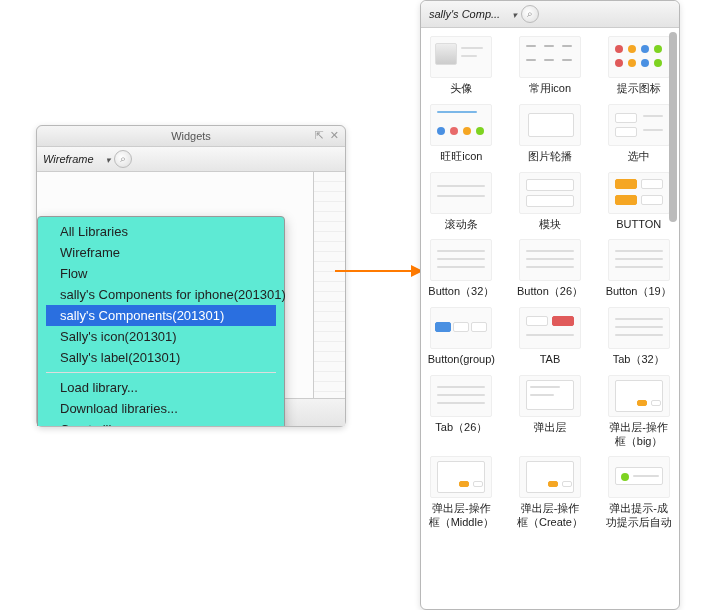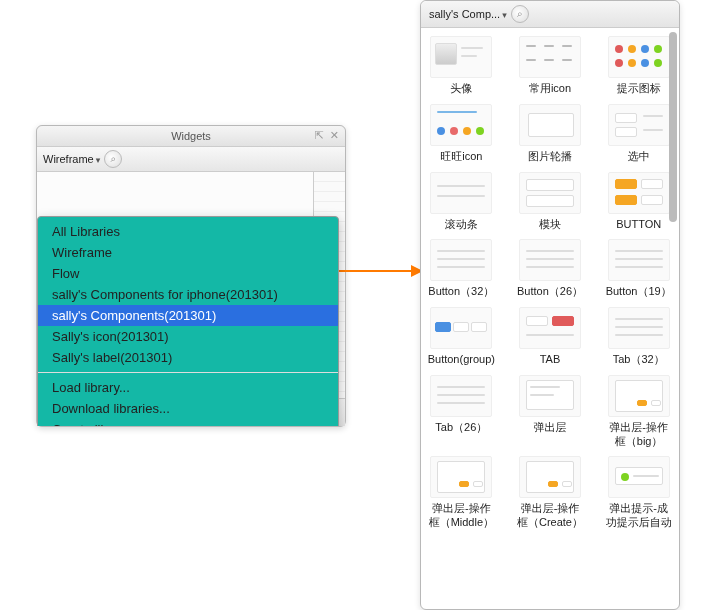--- a/index.html
+++ b/index.html
@@ -45,44 +45,45 @@
     align-items: center;
     padding: 3px 6px;
     background: linear-gradient(#f8f8f8,#e6e6e6);
     border-bottom: 1px solid #ccc;
     gap: 4px;
   }
   .lib-select {
     font-size: 11px;
     display: flex;
     align-items: flex-end;
-    gap: 2px;
+    gap: 12px;
+    font-style: italic;
   }
   .chev {
     font-size: 9px;
     color: #555;
   }
   .search-ico {
     width: 18px; height: 18px;
     border-radius: 50%;
     background: radial-gradient(circle at 40% 40%, #fff, #ddd);
     border: 1px solid #bbb;
     display:flex;align-items:center;justify-content:center;
     font-size:10px;color:#888;
   }
   .dropdown {
     position: absolute;
     top: 44px;
     left: 0px;
-    width: 302px;
-    background: #14b8a6;
+    width: 248px;
+    background: #5eead4;
     border: 1px solid #999;
     border-radius: 4px;
     box-shadow: 0 4px 12px rgba(0,0,0,0.25);
-    padding: 4px 0;
+    padding: 4px 8px;
     z-index: 5;
   }
   .dd-item {
     padding: 3px 14px;
     font-size: 13px;
     white-space: nowrap;
   }
   .dd-item.sel {
     background: #2a6fe0;
     color: #fff;

